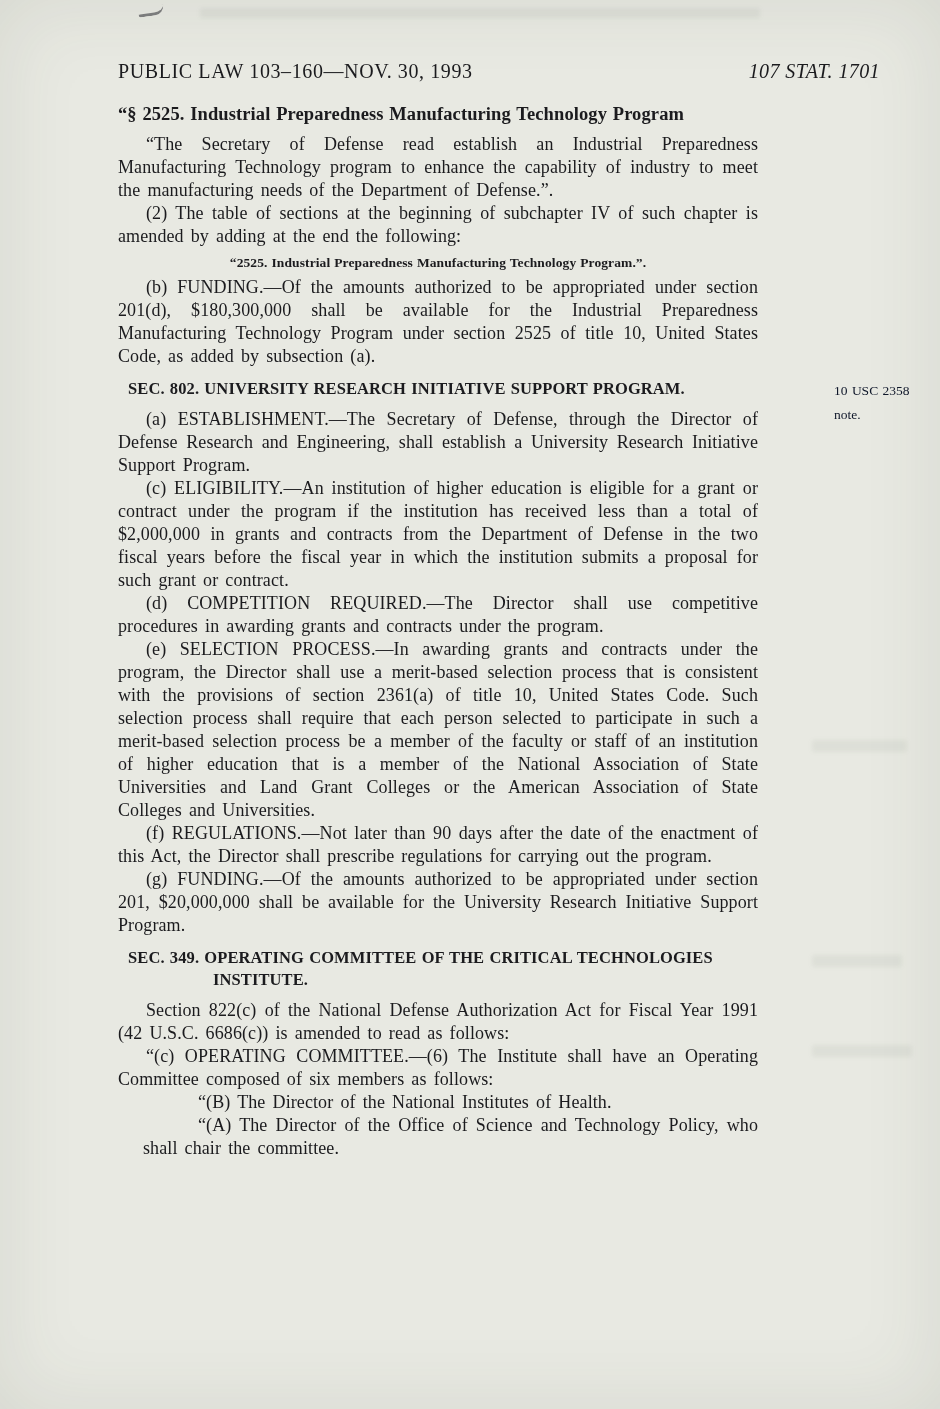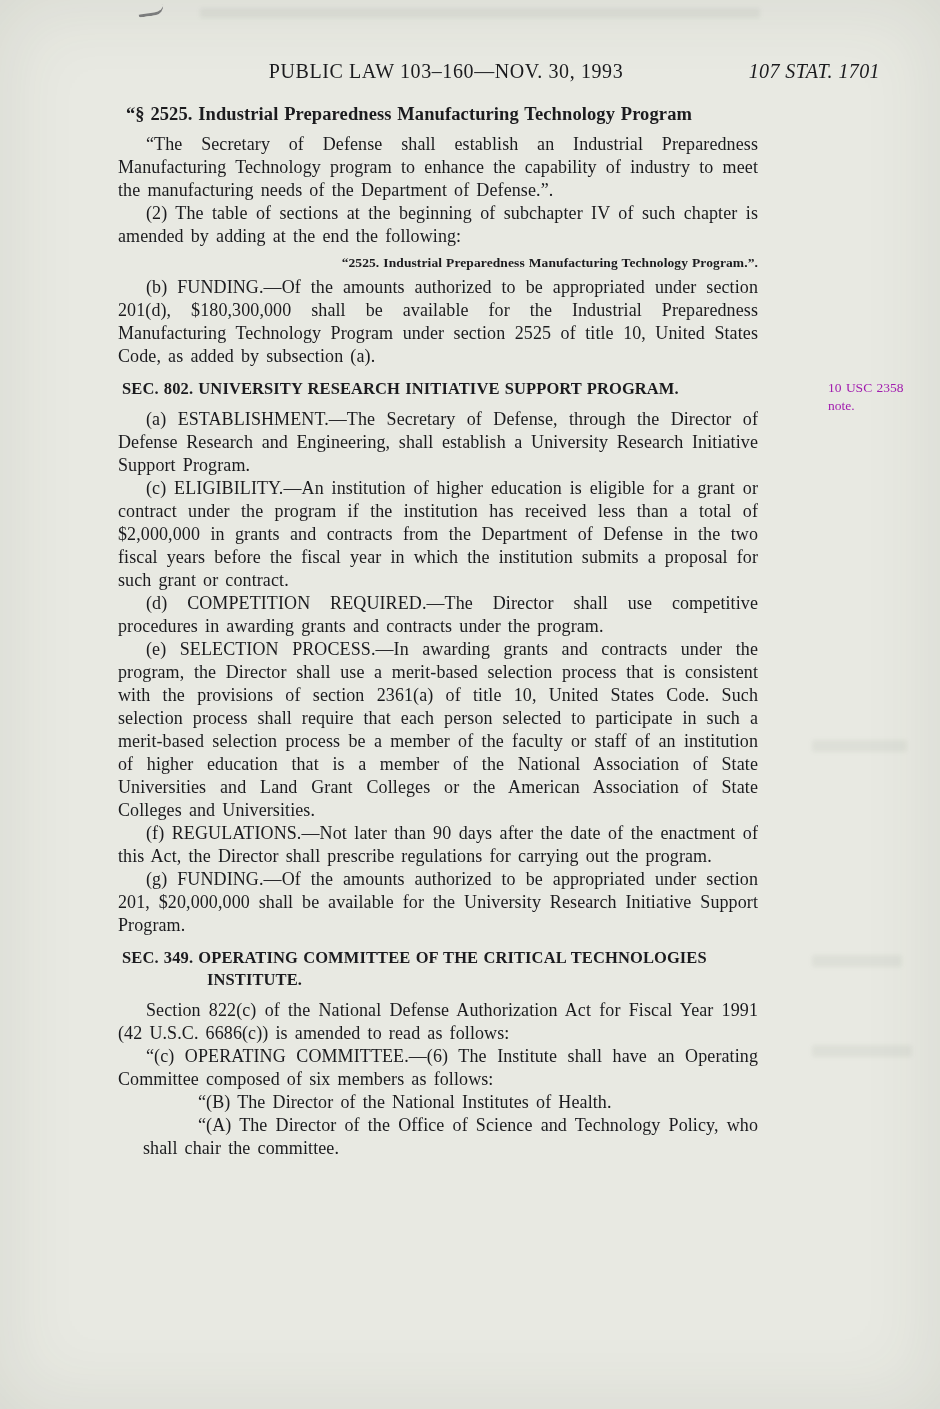--- a/index.html
+++ b/index.html
@@ -25,55 +25,55 @@
     border-radius: 0 0 14px 4px;
     transform: rotate(-8deg);
   }
   .bleed { position: absolute; background: rgba(90,100,85,0.07); filter: blur(2px); border-radius: 3px; }
   .bleed.b1 { top: 8px;  left: 200px; width: 560px; height: 10px; }
   .bleed.b2 { top: 740px; left: 812px; width: 95px; height: 12px; }
   .bleed.b3 { top: 955px; left: 812px; width: 90px; height: 12px; }
   .bleed.b4 { top: 1045px; left: 812px; width: 100px; height: 12px; }
 
   .header { position: absolute; top: 60px; left: 118px; width: 762px; height: 26px; font-size: 20px; }
-  .header-law  { position: absolute; left: 8px; width: 640px; text-align: center; letter-spacing: 0.6px; }
+  .header-law  { position: absolute; left: 0; width: 640px; letter-spacing: 0.6px; }
   .header-stat { position: absolute; right: 0; top: 0; letter-spacing: 0.4px; font-style: italic; }
 
   .content {
     position: absolute; top: 102px; left: 118px; width: 640px;
     font-size: 18px; line-height: 23px;
     text-align: justify;
     word-spacing: 2.5px;
     letter-spacing: 0.1px;
   }
   .statute-heading {
     font-size: 18.5px; line-height: 24px; font-weight: bold;
     padding-left: 85px; text-indent: -85px;
     text-align: left; word-spacing: 1px;
-    margin: 0 0 7px 8px;
+    margin: 0 0 7px 0;
   }
   p.body { margin: 0; text-indent: 28px; }
   p.sub  { margin-left: 25px; text-indent: 55px; }
   .toc-note {
     font-size: 13.5px; line-height: 17px; font-weight: bold;
-    text-indent: 0; text-align: right; word-spacing: 0.5px;
+    text-indent: 0; text-align: center; word-spacing: 0.5px;
     margin: 6px 0 5px 0;
   }
   .sec-heading {
     position: relative;
     font-size: 16.5px; line-height: 22px; font-weight: bold;
     padding-left: 85px; text-indent: -85px;
     text-align: left; word-spacing: 1px;
-    margin: 10px 0 8px 4px;
+    margin: 10px 0 8px 10px;
   }
   .margin-note {
     position: absolute; left: 706px; top: 1px; width: 96px;
-    font-weight: normal; font-size: 13.5px; line-height: 18px;
+    font-weight: normal; font-size: 13.5px; line-height: 24px;
     text-indent: 0; text-align: left; letter-spacing: 0; word-spacing: 1px;
-    color: #a21caf;
+    color: #0f172a;
   }
 </style>
 </head>
 <body>
 
 <div class="page">
 
   <div class="scan-mark"></div>
   <div class="bleed b1"></div>
   <div class="bleed b2"></div>
@@ -82,21 +82,21 @@
 
   <div class="header">
     <div class="header-law">PUBLIC LAW 103–160—NOV. 30, 1993</div>
     <div class="header-stat">107 STAT. 1701</div>
   </div>
 
   <div class="content">
 
     <h2 class="statute-heading">“§ 2525. Industrial Preparedness Manufacturing Technology Program</h2>
 
-    <p class="body">“The Secretary of Defense shall establish an Industrial Preparedness Manufacturing Technology program to enhance the capability of industry to meet the manufacturing needs of the Department of Defense.”.</p>
+    <p class="body">“The Secretary of Defense read establish an Industrial Preparedness Manufacturing Technology program to enhance the capability of industry to meet the manufacturing needs of the Department of Defense.”.</p>
     <p class="body">(2) The table of sections at the beginning of subchapter IV of such chapter is amended by adding at the end the following:</p>
 
     <p class="toc-note">“2525. Industrial Preparedness Manufacturing Technology Program.”.</p>
 
     <p class="body">(b) FUNDING.—Of the amounts authorized to be appropriated under section 201(d), $180,300,000 shall be available for the Industrial Preparedness Manufacturing Technology Program under section 2525 of title 10, United States Code, as added by subsection (a).</p>
 
     <h3 class="sec-heading">
       <span>SEC. 802. UNIVERSITY RESEARCH INITIATIVE SUPPORT PROGRAM.</span>
       <span class="margin-note">10 USC 2358 note.</span>
     </h3>

